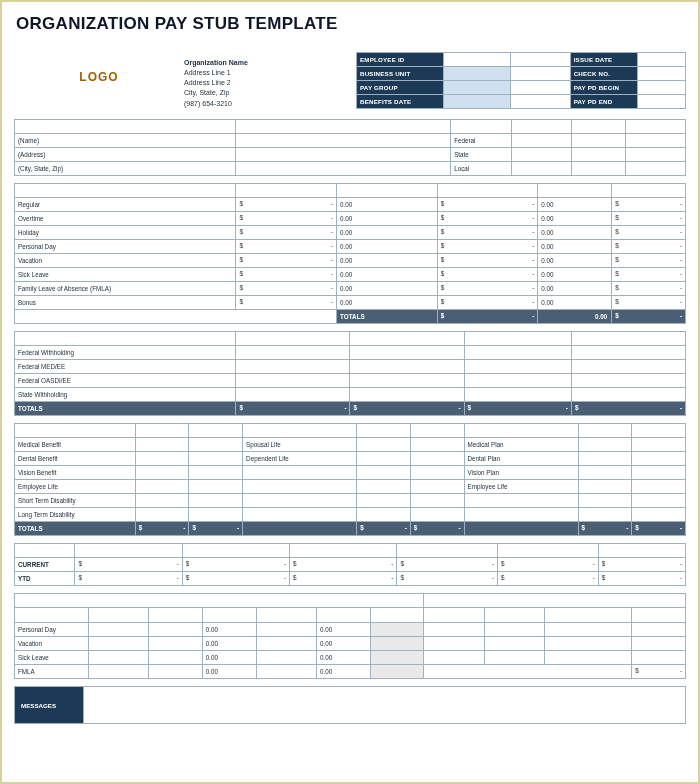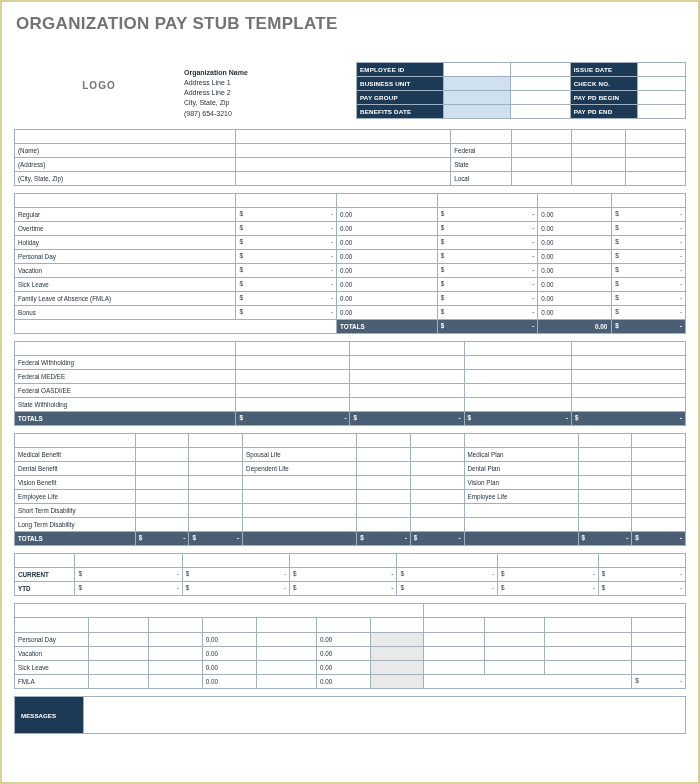--- a/index.html
+++ b/index.html
@@ -16,41 +16,41 @@
     border:2px solid #d8d29a;
     padding:10px 12px 8px 12px;
     background:#fff;
     position:relative;
   }
   
   .title{
     font-size:17px;
     font-weight:bold;
     letter-spacing:.3px;
-    color:#737373;
-    margin:2px 0 28px 2px;
+    color:#0f172a;
+    margin:2px 0 18px 2px;
   }
   
   .header{
     display:flex;
     align-items:flex-start;
     margin-bottom:10px;
   }
   .logo-block{
     width:170px;
     display:flex;
     align-items:center;
     justify-content:center;
     padding-top:18px;
   }
   .logo{
-    font-size:10px;
+    font-size:12px;
     font-weight:bold;
     letter-spacing:1px;
-    color:#737373;
+    color:#a16207;
   }
   .org-block{
     width:160px;
     padding-top:6px;
     line-height:1.45;
     font-size:7px;
   }
   .org-name{font-weight:bold;}
   .hdr-spacer{flex:1;}
   .hdr-table{

